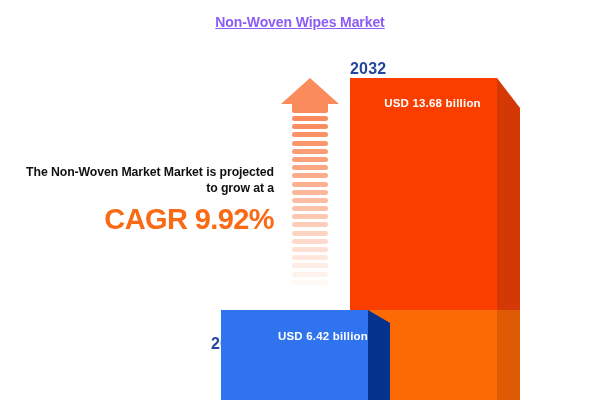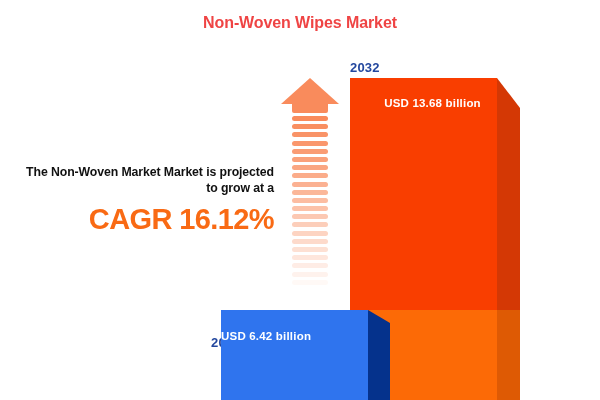--- a/index.html
+++ b/index.html
@@ -20,30 +20,31 @@
     background: #ffffff;
   }
 
   
   .chart-title {
     position: absolute;
     left: 0;
     top: 14px;
     width: 600px;
     text-align: center;
+    font-size: 14px;
+    font-weight: bold;
+    color: #8b5cf6;
+    letter-spacing: -0.1px;
+    text-decoration: underline;
+  }
+
+  
+  .year-label {
+    position: absolute;
     font-size: 16px;
-    font-weight: bold;
-    color: #ef4444;
-    letter-spacing: -0.1px;
-  }
-
-  
-  .year-label {
-    position: absolute;
-    font-size: 13px;
     font-weight: bold;
     color: #23479E;
     letter-spacing: 0.2px;
   }
   #year-2032 { left: 350px; top: 60px; }
   #year-2024 { left: 211px; top: 287px; margin-top: 48px; }
 
   
   #bar-2032 {
     position: absolute;
@@ -122,21 +123,21 @@
     top: 0;
     width: 147px;
     height: 90px;
     background: #2F74EE;
   }
   #label-2024-value {
     position: absolute;
     left: 0;
     top: 20px;
     width: 147px;
-    text-align: left;
+    text-align: right;
     color: #ffffff;
     font-size: 11.5px;
     font-weight: bold;
     letter-spacing: 0.2px;
     z-index: 4;
   }
 
   
   #growth-arrow {
     position: absolute;
@@ -256,21 +257,21 @@
         <div class="shaft-bar" style="background: rgba(249, 139, 92, 0.216);"></div>
         <div class="shaft-bar" style="background: rgba(249, 139, 92, 0.16);"></div>
         <div class="shaft-bar" style="background: rgba(249, 139, 92, 0.11);"></div>
         <div class="shaft-bar" style="background: rgba(249, 139, 92, 0.055);"></div>
         <div class="shaft-bar" style="background: rgba(249, 139, 92, 0);"></div>
       </div>
   </div>
 
   <div id="cagr-block">
     <div id="cagr-intro">The Non-Woven Market Market is projected to grow at a</div>
-    <div id="cagr-value">CAGR 16.12%</div>
+    <div id="cagr-value">CAGR 9.92%</div>
   </div>
 
   <div class="year-label" id="year-2024">2024</div>
   <div id="bar-2024">
     <div class="side"></div>
     <div class="front"></div>
     <div id="label-2024-value">USD 6.42 billion</div>
   </div>
 
 

